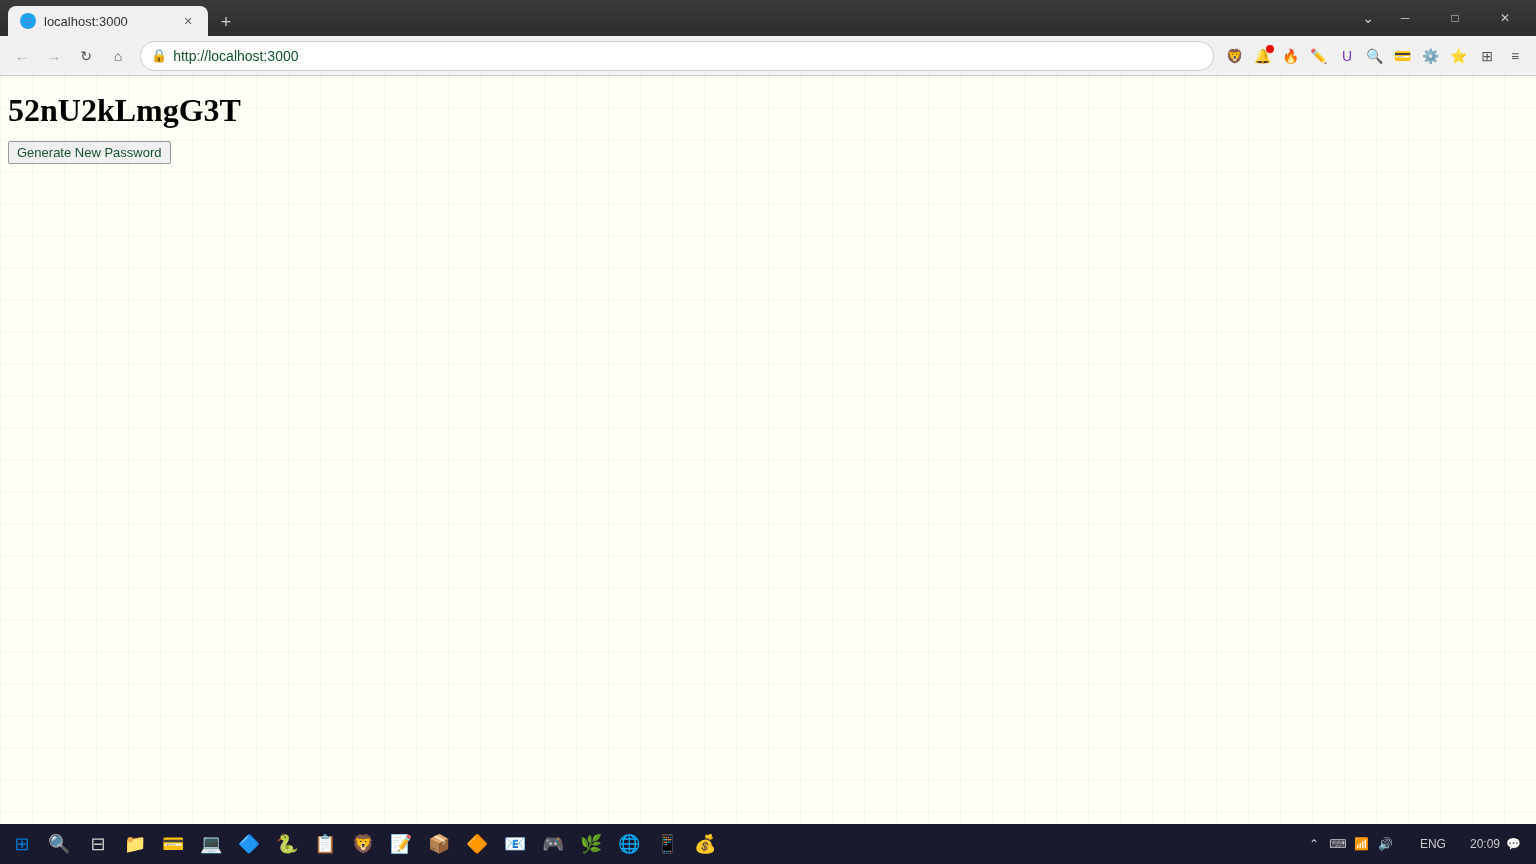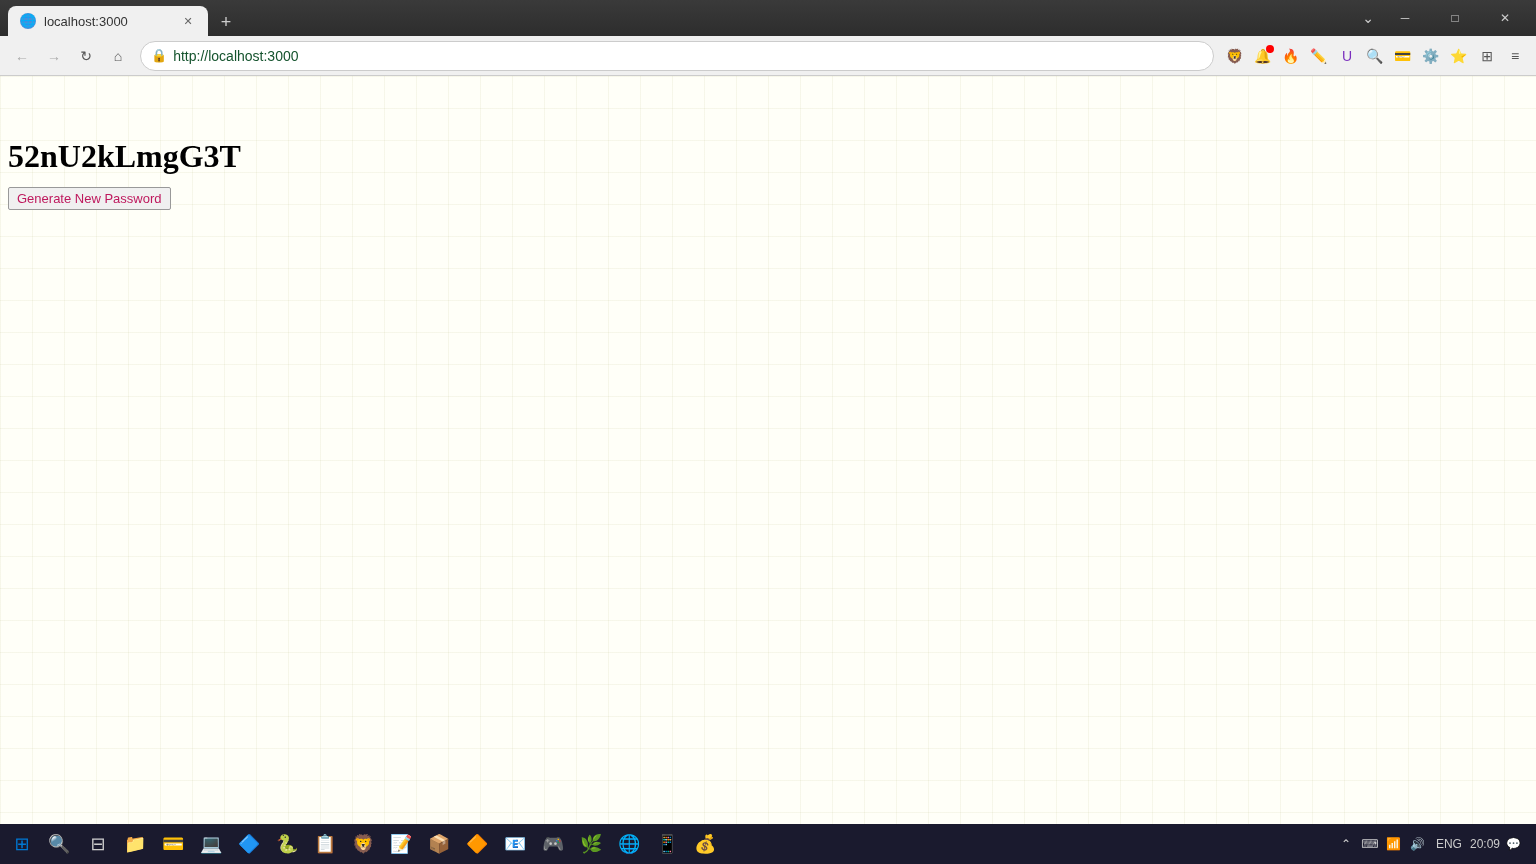--- a/index.html
+++ b/index.html
@@ -182,30 +182,29 @@
       overflow: hidden;
       position: relative;
     }
 
     .password-display {
       font-size: 32px;
       font-weight: bold;
       color: #000;
       margin-bottom: 12px;
       font-family: Times New Roman, serif;
-      margin-top: 46px;
     }
 
     .generate-btn {
       padding: 3px 8px;
       background: #f0f0f0;
       border: 1px solid #999;
       border-radius: 2px;
       font-size: 13px;
-      color: #be185d;
+      color: #14532d;
       cursor: pointer;
       font-family: Arial, sans-serif;
     }
 
     
     .taskbar {
       height: 40px;
       background: #1a1a2e;
       display: flex;
       align-items: center;
@@ -245,21 +244,21 @@
 
     .taskbar-time {
       color: #ccc;
       font-size: 12px;
       text-align: right;
     }
 
     .taskbar-lang {
       color: #ccc;
       font-size: 12px;
-      margin: 0 4px;
+      margin: 0 20px;
     }
 
     
     .page-content::before {
       content: '';
       position: absolute;
       top: 0;
       left: 0;
       right: 0;
       bottom: 0;

